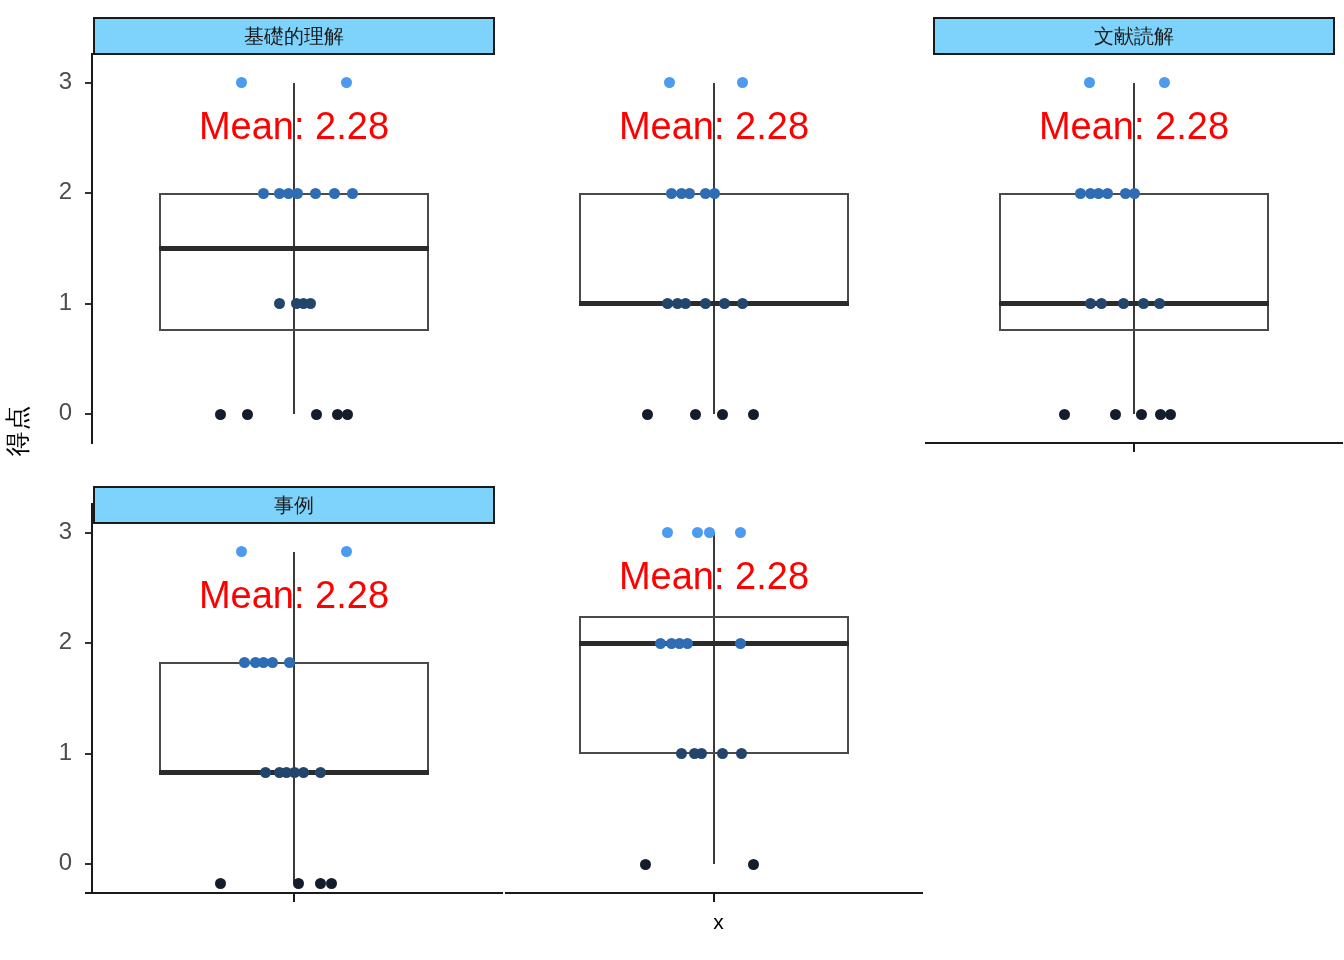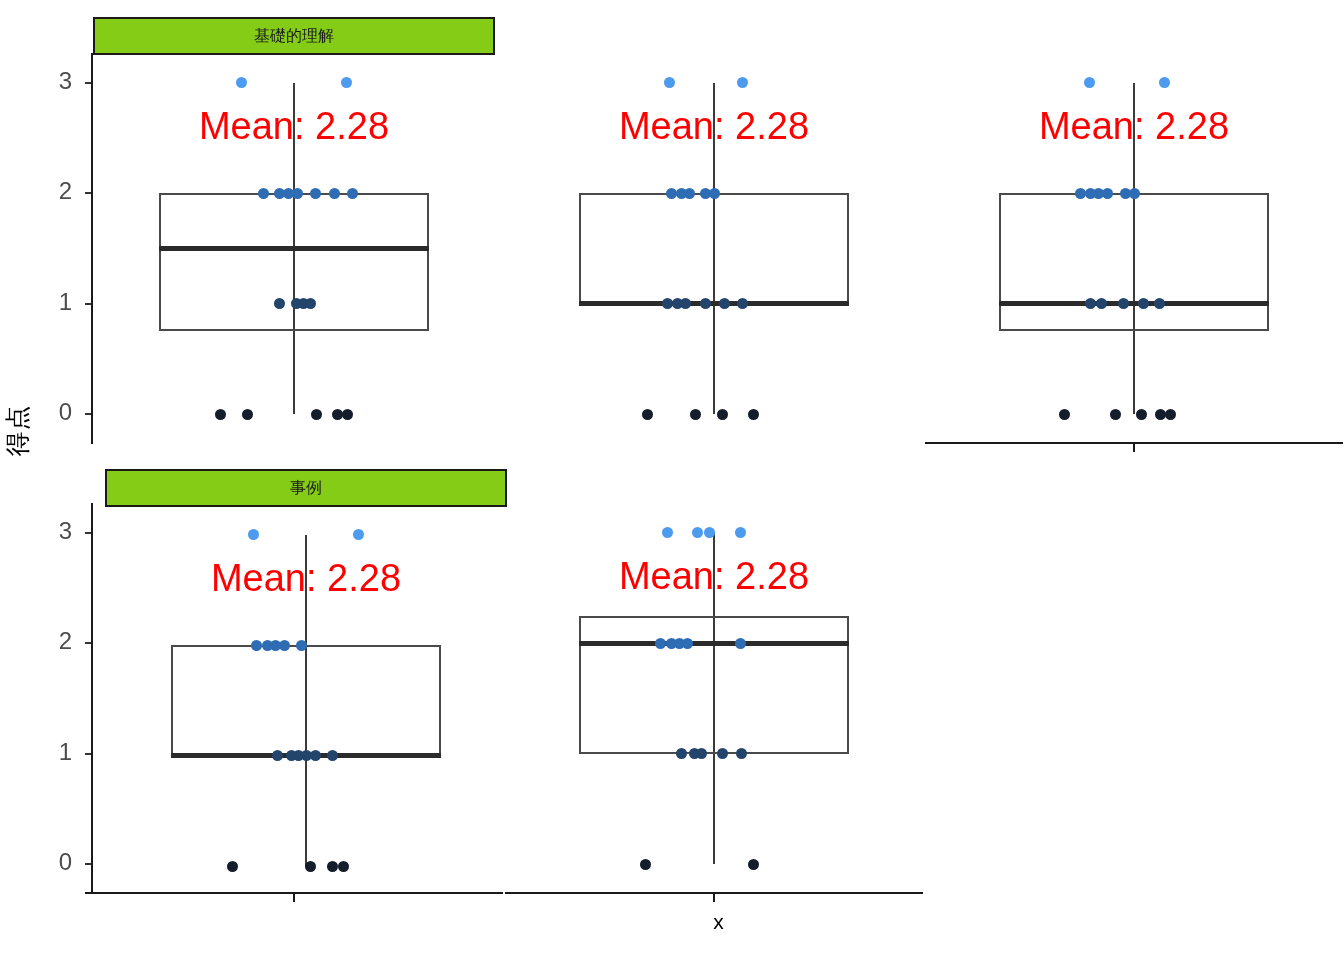--- a/index.html
+++ b/index.html
@@ -76,25 +76,25 @@
     box-sizing: border-box;
   }
   .strip {
     position: absolute;
     left: 0;
     top: 0;
     right: 0;
     height: 38px;
     box-sizing: border-box;
     border: 2px solid #1a1a1a;
-    background: #84cc16;
+    background: #7dd3fc;
     display: flex;
     align-items: center;
     justify-content: center;
-    font-size: 16px;
+    font-size: 20px;
     color: #1a1a1a;
   }
   .panel-body {
     position: absolute;
     left: 0;
     top: 38px;
     right: 0;
     bottom: 0;
     background: #ffffff;
     overflow: visible;
@@ -225,20 +225,21 @@
           <div class="pt" style="left: 211.05px; top: 248.786px; background: rgb(36, 69, 107);"></div>
           <div class="pt" style="left: 229.14px; top: 248.786px; background: rgb(36, 69, 107);"></div>
           <div class="pt" style="left: 134.67px; top: 359.357px; background: rgb(20, 29, 43);"></div>
           <div class="pt" style="left: 182.91px; top: 359.357px; background: rgb(20, 29, 43);"></div>
           <div class="pt" style="left: 209.04px; top: 359.357px; background: rgb(20, 29, 43);"></div>
           <div class="pt" style="left: 240.396px; top: 359.357px; background: rgb(20, 29, 43);"></div>
           <div class="mean-label" style="left: 201px; top: 49.66px; color: rgb(255, 0, 0);">Mean: 2.28</div>
         </div>
       </div>
       <div class="panel" style="left: 933px; top: 17px; width: 402px; height: 425px;">
+        <div class="strip">文献読解</div>
         <div class="panel-body">
           <div class="whisker" style="left: 200px; top: 27.6429px; height: 331.714px;"></div>
           <div class="box-rect" style="left: 66px; top: 138.214px; width: 270px; height: 138.214px;"></div>
           <div class="median-line" style="left: 66px; top: 246.286px; width: 270px;"></div>
           <div class="pt" style="left: 156.78px; top: 27.6429px; background: rgb(77, 155, 238);"></div>
           <div class="pt" style="left: 231.15px; top: 27.6429px; background: rgb(77, 155, 238);"></div>
           <div class="pt" style="left: 147.936px; top: 138.214px; background: rgb(46, 109, 180);"></div>
           <div class="pt" style="left: 157.584px; top: 138.214px; background: rgb(46, 109, 180);"></div>
           <div class="pt" style="left: 165.624px; top: 138.214px; background: rgb(46, 109, 180);"></div>
           <div class="pt" style="left: 174.87px; top: 138.214px; background: rgb(46, 109, 180);"></div>
@@ -250,21 +251,21 @@
           <div class="pt" style="left: 210.246px; top: 248.786px; background: rgb(36, 69, 107);"></div>
           <div class="pt" style="left: 226.326px; top: 248.786px; background: rgb(36, 69, 107);"></div>
           <div class="pt" style="left: 131.856px; top: 359.357px; background: rgb(20, 29, 43);"></div>
           <div class="pt" style="left: 182.91px; top: 359.357px; background: rgb(20, 29, 43);"></div>
           <div class="pt" style="left: 208.236px; top: 359.357px; background: rgb(20, 29, 43);"></div>
           <div class="pt" style="left: 227.13px; top: 359.357px; background: rgb(20, 29, 43);"></div>
           <div class="pt" style="left: 237.984px; top: 359.357px; background: rgb(20, 29, 43);"></div>
           <div class="mean-label" style="left: 201px; top: 49.66px; color: rgb(255, 0, 0);">Mean: 2.28</div>
         </div>
       </div>
-      <div class="panel" style="left: 93px; top: 469px; width: 402px; height: 425px; margin-left: 12px;">
+      <div class="panel" style="left: 93px; top: 486px; width: 402px; height: 425px;">
         <div class="strip">事例</div>
         <div class="panel-body">
           <div class="whisker" style="left: 200px; top: 27.6429px; height: 331.714px;"></div>
           <div class="box-rect" style="left: 66px; top: 138.214px; width: 270px; height: 110.571px;"></div>
           <div class="median-line" style="left: 66px; top: 246.286px; width: 270px;"></div>
           <div class="pt" style="left: 148.74px; top: 27.6429px; background: rgb(77, 155, 238);"></div>
           <div class="pt" style="left: 253.26px; top: 27.6429px; background: rgb(77, 155, 238);"></div>
           <div class="pt" style="left: 151.956px; top: 138.214px; background: rgb(46, 109, 180);"></div>
           <div class="pt" style="left: 162.81px; top: 138.214px; background: rgb(46, 109, 180);"></div>
           <div class="pt" style="left: 170.85px; top: 138.214px; background: rgb(46, 109, 180);"></div>

